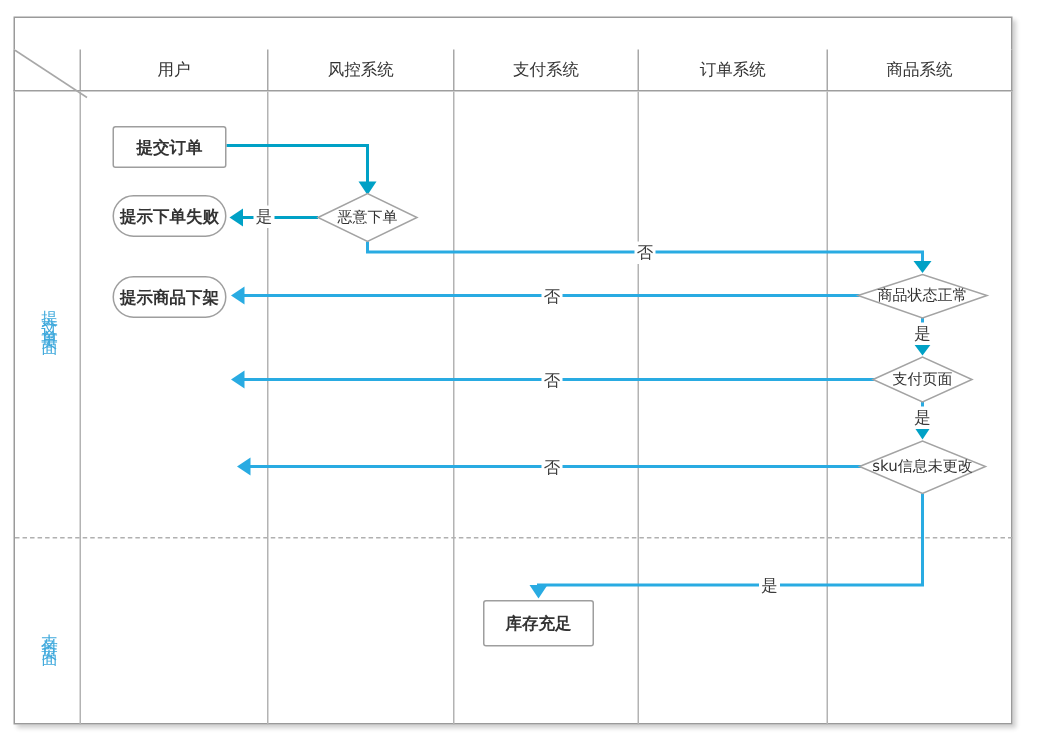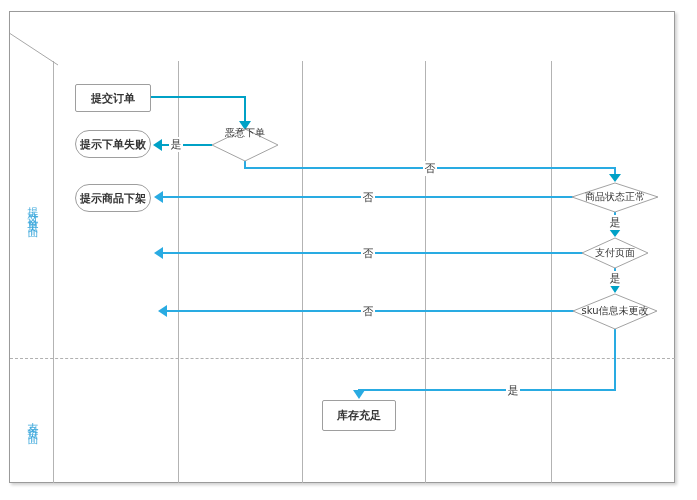--- a/index.html
+++ b/index.html
@@ -78,20 +78,28 @@
   <div class="frame"></div>
 
   <div class="vline" style="left:53px;"></div>
   <div class="vline" style="left:178px;"></div>
   <div class="vline" style="left:302px;"></div>
   <div class="vline" style="left:425px;"></div>
   <div class="vline" style="left:551px;"></div>
   <div class="dashed-divider"></div>
 
 
+  <div class="header-row">
+    <div class="corner"></div>
+    <div class="hcell" style="width:125px;">用户</div>
+    <div class="hcell" style="width:124px;">风控系统</div>
+    <div class="hcell" style="width:123px;">支付系统</div>
+    <div class="hcell" style="width:126px;">订单系统</div>
+    <div class="hcell last">商品系统</div>
+  </div>
 
   <div class="lane-label-box r1">
     <span class="vtext">提交订单页面</span>
   </div>
   <div class="lane-label-box r2">
     <span class="vtext">支付页面</span>
   </div>
 
   <svg class="overlay" viewBox="0 0 697 500">
     <line class="diag" x1="10" y1="33.5" x2="58" y2="65"></line>
@@ -132,21 +140,21 @@
   <div class="node rect" style="left:75px;top:84px;width:76px;height:28px;">提交订单</div>
 
   <div class="node stadium" style="left:75px;top:130px;width:76px;height:28px;">提示下单失败</div>
 
   <div class="node stadium" style="left:75px;top:184px;width:76px;height:28px;">提示商品下架</div>
 
 
 
   <div class="node rect" style="left:322px;top:400px;width:74px;height:31px;">库存充足</div>
 
-  <div class="dtext" style="left:211px;top:126px;width:68px;">恶意下单</div>
+  <div class="dtext" style="left:211px;top:138px;width:68px;">恶意下单</div>
   <div class="dtext" style="left:578px;top:190px;width:74px;font-family:Liberation Mono, monospace;">商品状态正常</div>
   <div class="dtext" style="left:581px;top:246px;width:68px;">支付页面</div>
   <div class="dtext" style="left:575px;top:304px;width:80px;">sku信息未更改</div>
 
   <div class="elabel" style="left:169px;top:137px;">是</div>
   <div class="elabel" style="left:423px;top:161px;">否</div>
   <div class="elabel" style="left:361px;top:190px;">否</div>
   <div class="elabel" style="left:608px;top:215px;">是</div>
   <div class="elabel" style="left:361px;top:246px;">否</div>
   <div class="elabel" style="left:608px;top:271px;">是</div>

